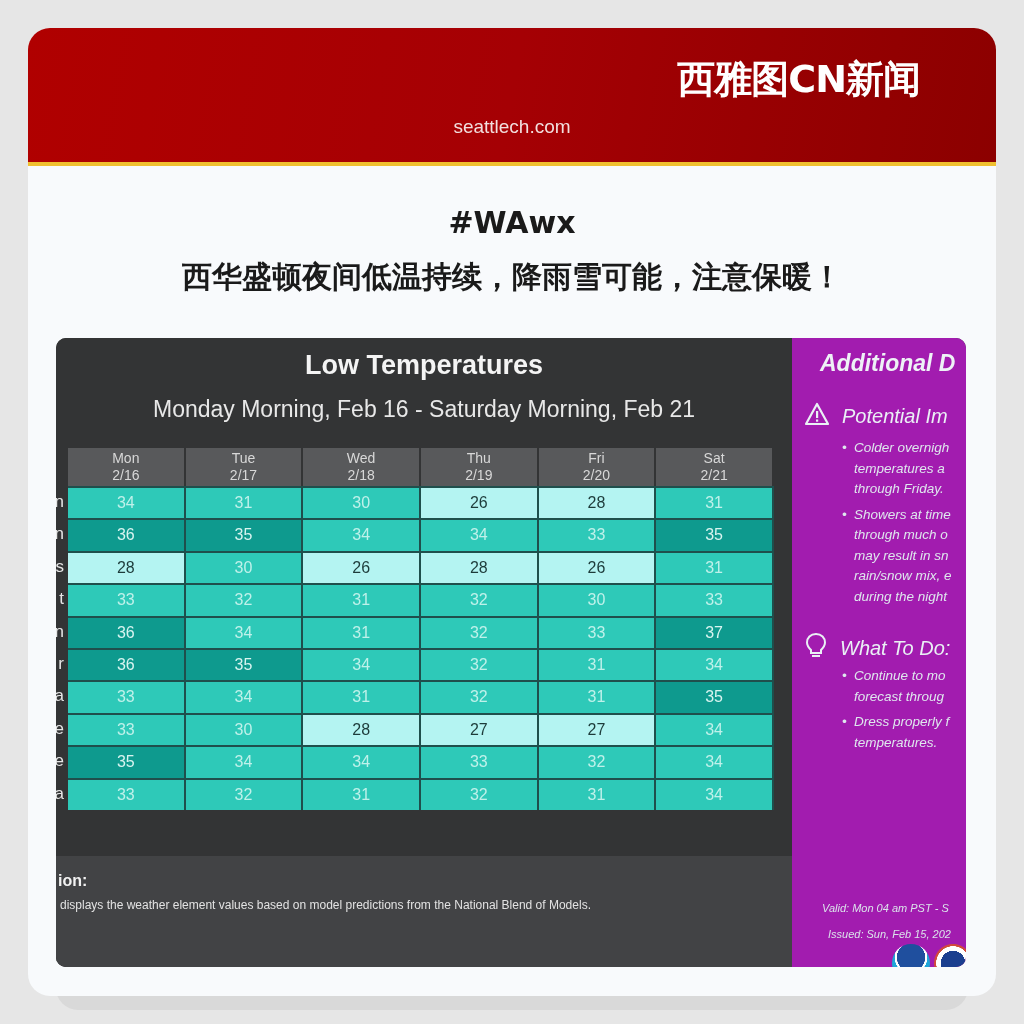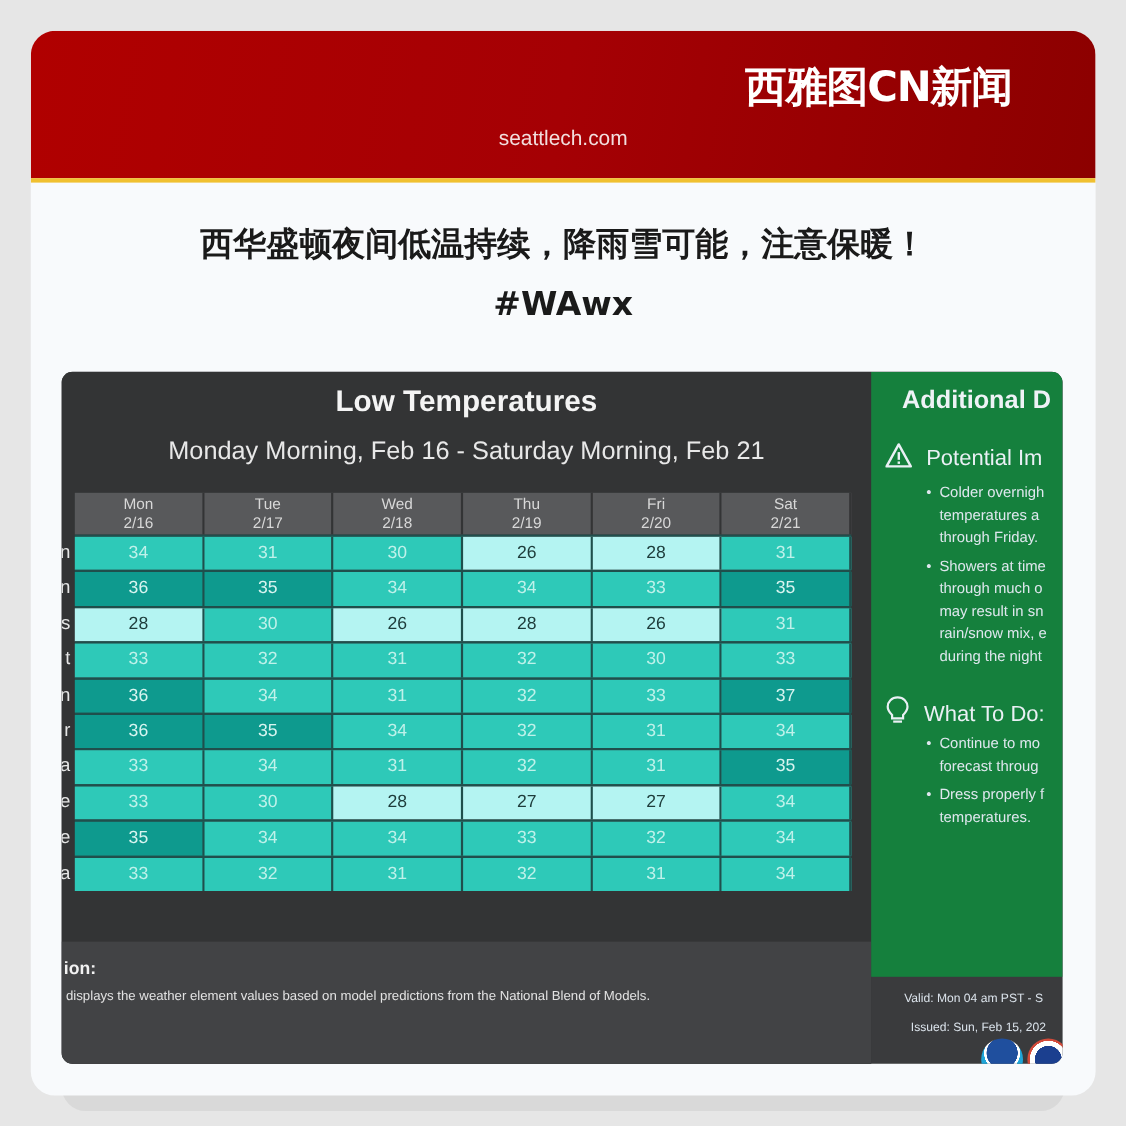--- a/index.html
+++ b/index.html
@@ -36,43 +36,43 @@
     font-family: "Liberation Sans", sans-serif; font-size: 16px; }
   .row-label { position: absolute; left: -6px; width: 10px; color: #e6e6e6; font-family: "Liberation Sans", sans-serif; font-size: 17px; text-align: right; overflow: hidden; }
 
   .axis-label { position: absolute; left: 0; top: 480px; width: 736px; text-align: center; color: #e0e0e0;
     font-family: "Liberation Sans", sans-serif; font-size: 12px; }
 
   .footer-left { position: absolute; left: 0; top: 518px; width: 736px; height: 111px; background: #424345; }
   .foot-title { position: absolute; left: 2px; top: 16px; color: #f2f2f2; font-family: "Liberation Sans", sans-serif; font-weight: bold; font-size: 16px; }
   .foot-text { position: absolute; left: 4px; top: 42px; color: #e2e2e2; font-family: "Liberation Sans", sans-serif; font-size: 12px; }
 
-  .right-panel { position: absolute; left: 736px; top: 0; width: 174px; height: 550px; background: #15803d; }
+  .right-panel { position: absolute; left: 736px; top: 0; width: 174px; height: 629px; background: #a21caf; font-style: italic; }
   .rp-title { position: absolute; left: 28px; top: 12px; white-space: nowrap; color: #eef2f6; font-family: "Liberation Sans", sans-serif; font-weight: bold; font-size: 23px; }
   .rp-sec { position: absolute; left: 12px; white-space: nowrap; color: #eaf0f5; font-family: "Liberation Sans", sans-serif; font-size: 20px; display: flex; align-items: center; gap: 12px; }
   .rp-list { position: absolute; left: 50px; width: 200px; color: #dfe7ee; font-family: "Liberation Sans", sans-serif; font-size: 13.5px; line-height: 20.5px; list-style: none; }
   .rp-list li { position: relative; padding-left: 12px; margin-bottom: 5px; white-space: pre-line; }
   .rp-list li::before { content: "•"; position: absolute; left: 0; top: 0; }
   .rp-meta { position: absolute; white-space: nowrap; color: #dbe3eb; font-family: "Liberation Sans", sans-serif; font-size: 11px; }
   .logo { position: absolute; width: 38px; height: 38px; border-radius: 50%; }
 </style>
 </head>
 <body>
 
 <div class="card-shadow"></div>
 <div class="card">
   <div class="banner">
     <div class="brand">西雅图CN新闻</div>
     <div class="site">seattlech.com</div>
   </div>
   <div class="banner-stripe"></div>
 
   <div class="headline">
+    <div>#WAwx</div>
     <div>西华盛顿夜间低温持续，降雨雪可能，注意保暖！</div>
-    <div>#WAwx</div>
   </div>
 
   <div class="graphic">
     <div class="left-panel">
       <div class="chart-title">Low Temperatures</div>
       <div class="chart-sub">Monday Morning, Feb 16 - Saturday Morning, Feb 21</div>
 
       <div class="grid" id="grid">
         <div class="hdr-row" id="hdr">
             <div class="hdr-cell">

